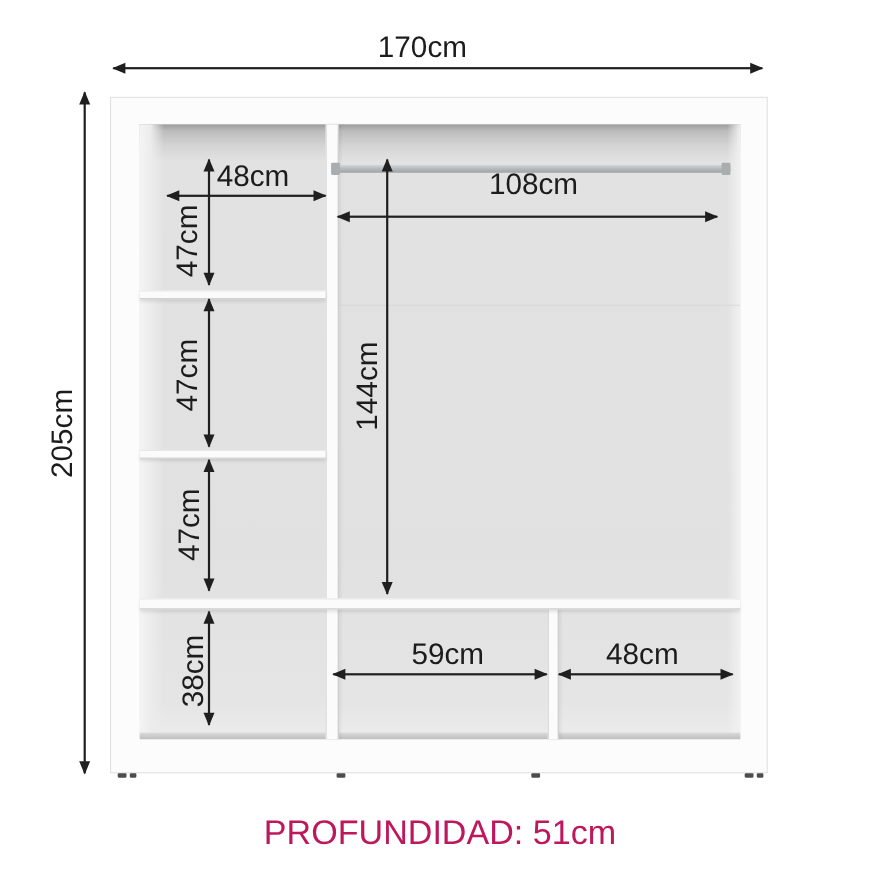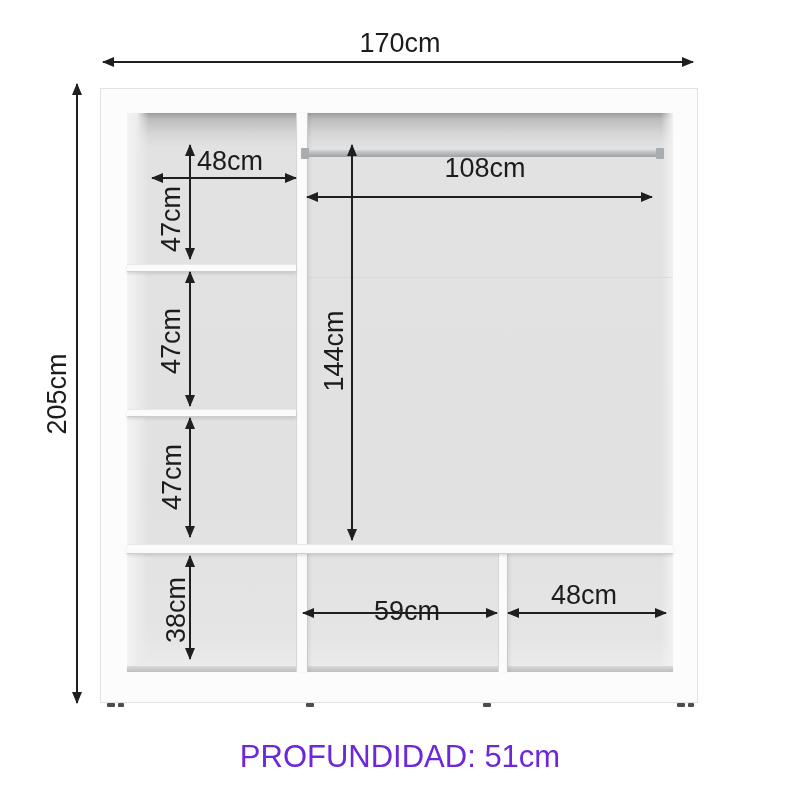--- a/index.html
+++ b/index.html
@@ -54,21 +54,21 @@
     width:0; height:0; border:5px solid transparent; border-right:0; border-left:12px solid #1f1f1f; }
   .dim-v::before { content:""; position:absolute; top:-1px; left:50%; margin-left:-5px;
     width:0; height:0; border:5px solid transparent; border-top:0; border-bottom:12px solid #1f1f1f; }
   .dim-v::after  { content:""; position:absolute; bottom:-1px; left:50%; margin-left:-5px;
     width:0; height:0; border:5px solid transparent; border-bottom:0; border-top:12px solid #1f1f1f; }
 
   .dim-label { position:absolute; transform:translate(-50%,-50%);
     font-size:27px; line-height:1; color:#1c1c1c; white-space:nowrap; }
   .dim-label.rot { transform:translate(-50%,-50%) rotate(-90deg); }
   #depth-label { position:absolute; left:400px; top:757px; transform:translate(-50%,-50%);
-    font-size:31px; color:#6d28d9; white-space:nowrap; }
+    font-size:31px; color:#be185d; white-space:nowrap; }
 </style>
 </head>
 <body>
 
 <div id="diagram">
 
   <div id="cabinet">
     <div id="interior">
       <div class="left-face"></div>
       <div class="right-face"></div>
@@ -101,26 +101,26 @@
   <div class="dim-h" style="left:303px; top:612px; width:194px;"></div>
   <div class="dim-h" style="left:508px; top:612px; width:158px;"></div>
 
   <div class="dim-v" style="left:76px;  top:84px;  height:619px;"></div>
   <div class="dim-v" style="left:189px; top:145px; height:114px;"></div>
   <div class="dim-v" style="left:189px; top:272px; height:134px;"></div>
   <div class="dim-v" style="left:189px; top:418px; height:119px;"></div>
   <div class="dim-v" style="left:189px; top:556px; height:103px;"></div>
   <div class="dim-v" style="left:351px; top:145px; height:395px;"></div>
 
-  <span class="dim-label" style="left:400px; top:43px;">170cm</span>
+  <span class="dim-label" style="left:384px; top:43px;">170cm</span>
   <span class="dim-label rot" style="left:57px;  top:394px;">205cm</span>
   <span class="dim-label" style="left:230px; top:161px;">48cm</span>
   <span class="dim-label rot" style="left:171px; top:219px;">47cm</span>
   <span class="dim-label rot" style="left:171px; top:341px;">47cm</span>
   <span class="dim-label rot" style="left:172px; top:477px;">47cm</span>
   <span class="dim-label rot" style="left:176px; top:610px;">38cm</span>
   <span class="dim-label" style="left:485px; top:168px;">108cm</span>
   <span class="dim-label rot" style="left:334px; top:351px;">144cm</span>
-  <span class="dim-label" style="left:407px; top:595px;margin-top:16px;">59cm</span>
+  <span class="dim-label" style="left:407px; top:595px;">59cm</span>
   <span class="dim-label" style="left:584px; top:595px;">48cm</span>
 
   <span id="depth-label">PROFUNDIDAD: 51cm</span>
 </div>
 
 </body></html>

